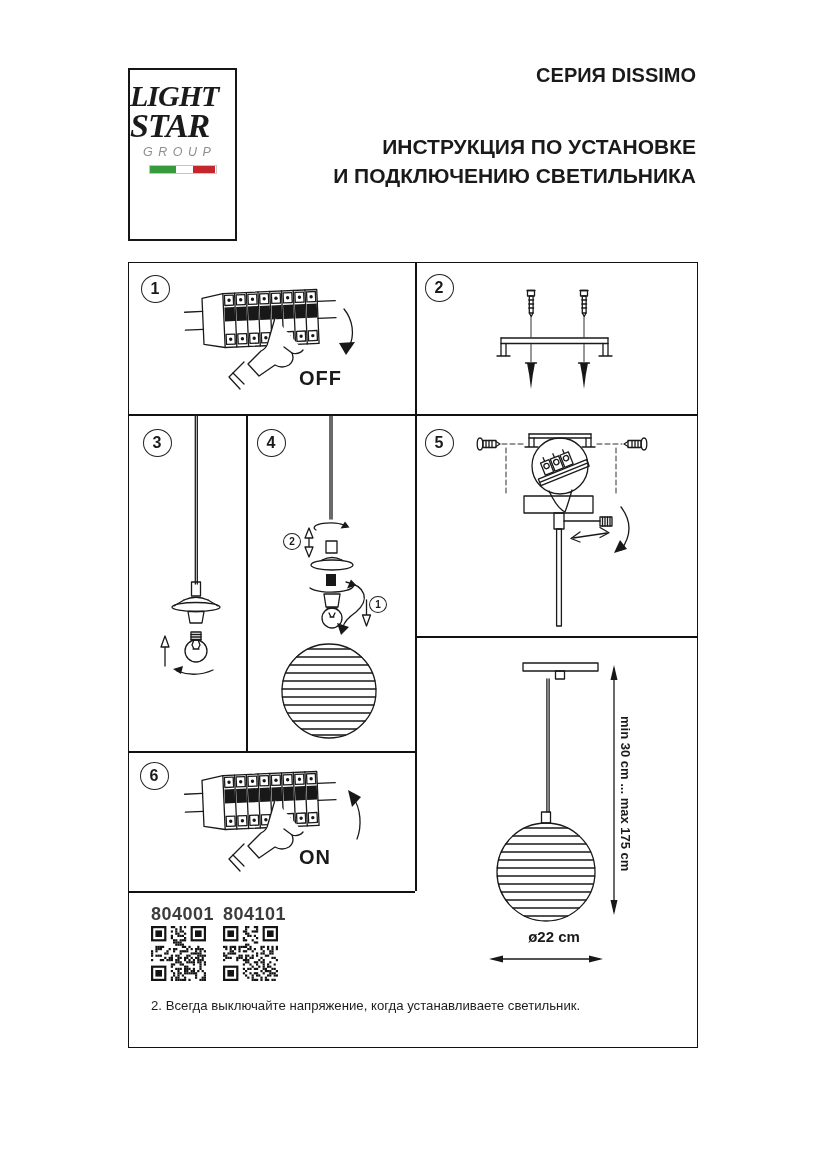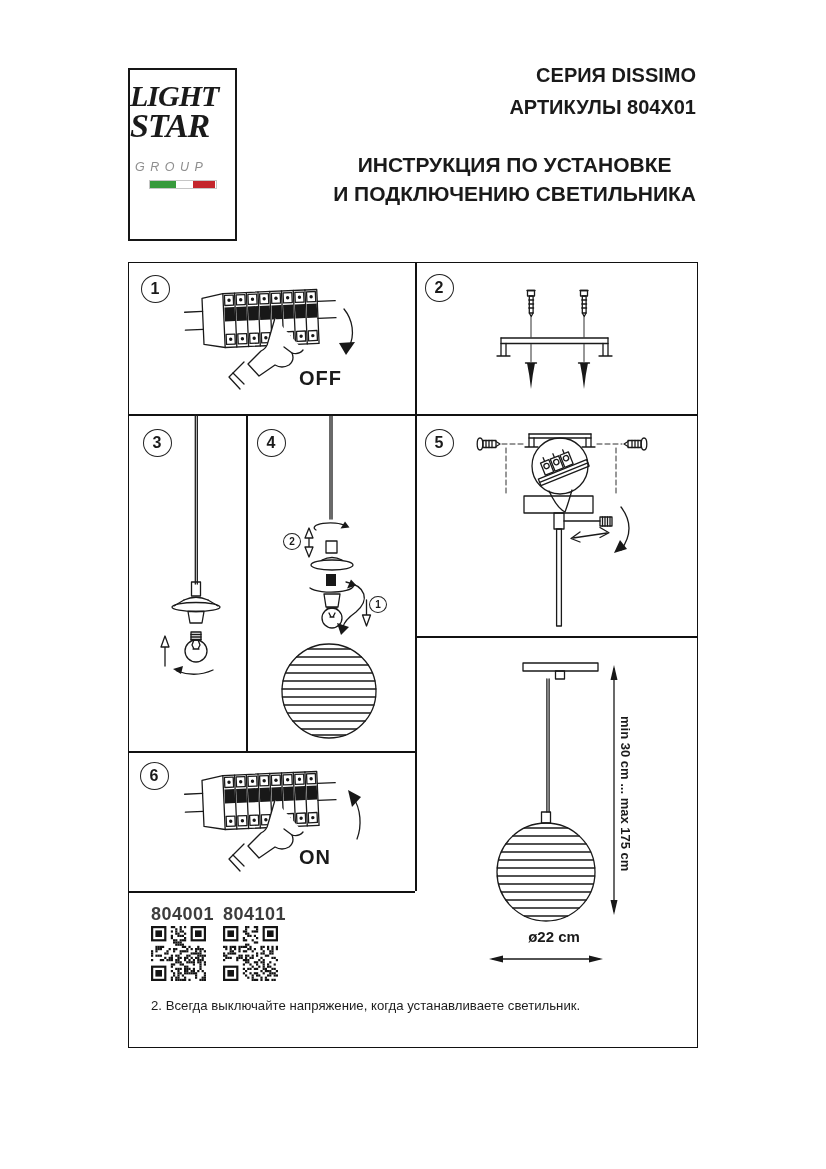--- a/index.html
+++ b/index.html
@@ -3,26 +3,26 @@
 <meta charset="utf-8">
 <style>
   html,body{margin:0;padding:0;background:#e9e9e9;}
   .page{position:relative;width:826px;height:1169px;background:#ffffff;margin:0 auto;
         font-family:"Liberation Sans", sans-serif;color:#1a1a1a;overflow:hidden;}
   
   .logo-box{position:absolute;left:128px;top:68px;width:109px;height:173px;
             border:2px solid #161616;box-sizing:border-box;text-align:left;padding-top:12px;font-style:italic;}
   .logo-l1{font-family:"Liberation Serif",serif;font-weight:700;font-size:30px;line-height:28px;letter-spacing:-1px;}
   .logo-l2{font-family:"Liberation Serif",serif;font-weight:700;font-size:34px;line-height:32px;letter-spacing:-1px;}
-  .logo-l3{font-size:12.5px;letter-spacing:5.5px;padding-left:5px;color:#8e8e8e;margin-top:18px;}
+  .logo-l3{font-size:12.5px;letter-spacing:5.5px;padding-left:13px;color:#8e8e8e;margin-top:3px;}
   .logo-flag{width:66px;height:7px;margin:6px auto 0;border:1px solid #c6c6c6;display:flex;}
   .logo-flag span{display:block;height:100%;}
   .title-block{position:absolute;right:130px;top:59px;text-align:right;font-weight:700;}
   .title-series{font-size:20px;line-height:32px;}
-  .title-instr{position:absolute;right:130px;top:150px;text-align:center;font-weight:700;font-size:21px;line-height:29px;white-space:nowrap;margin-left:32px;}
+  .title-instr{position:absolute;right:130px;top:132px;text-align:right;font-weight:700;font-size:21px;line-height:29px;white-space:nowrap;margin-left:32px;}
   
   .content-box{position:absolute;left:128px;top:262px;width:568px;height:784px;
                border:1.5px solid #111;box-sizing:content-box;}
   .divider{position:absolute;background:#111;}
   .panel{position:absolute;}
   svg{display:block;}
   .stroke{stroke:#1a1a1a;fill:none;stroke-width:1.3;stroke-linecap:round;stroke-linejoin:round;}
   .thin{stroke-width:0.9;}
   .dark{fill:#181818;stroke:none;}
   .whitefill{fill:#ffffff;}
@@ -54,21 +54,20 @@
     <div class="logo-l3">GROUP</div>
     <div class="logo-flag">
       <span style="width:40%;background:#379a3c"></span>
         <span style="width:26%;background:#ffffff"></span>
         <span style="width:34%;background:#c4262c"></span>
     </div>
   </div>
 
   <div class="title-block">
     <div class="title-series">СЕРИЯ DISSIMO</div>
-    <div class="title-series">АРТИКУЛЫ 804X01</div>
   </div>
   <div class="title-instr">
     <div>ИНСТРУКЦИЯ ПО УСТАНОВКЕ</div>
     <div>И ПОДКЛЮЧЕНИЮ СВЕТИЛЬНИКА</div>
   </div>
 
   <div class="content-box">
 
     <div class="divider" style="left:0;top:151px;width:568px;height:1.5px"></div>
     <div class="divider" style="left:286px;top:0;width:1.5px;height:628px"></div>

